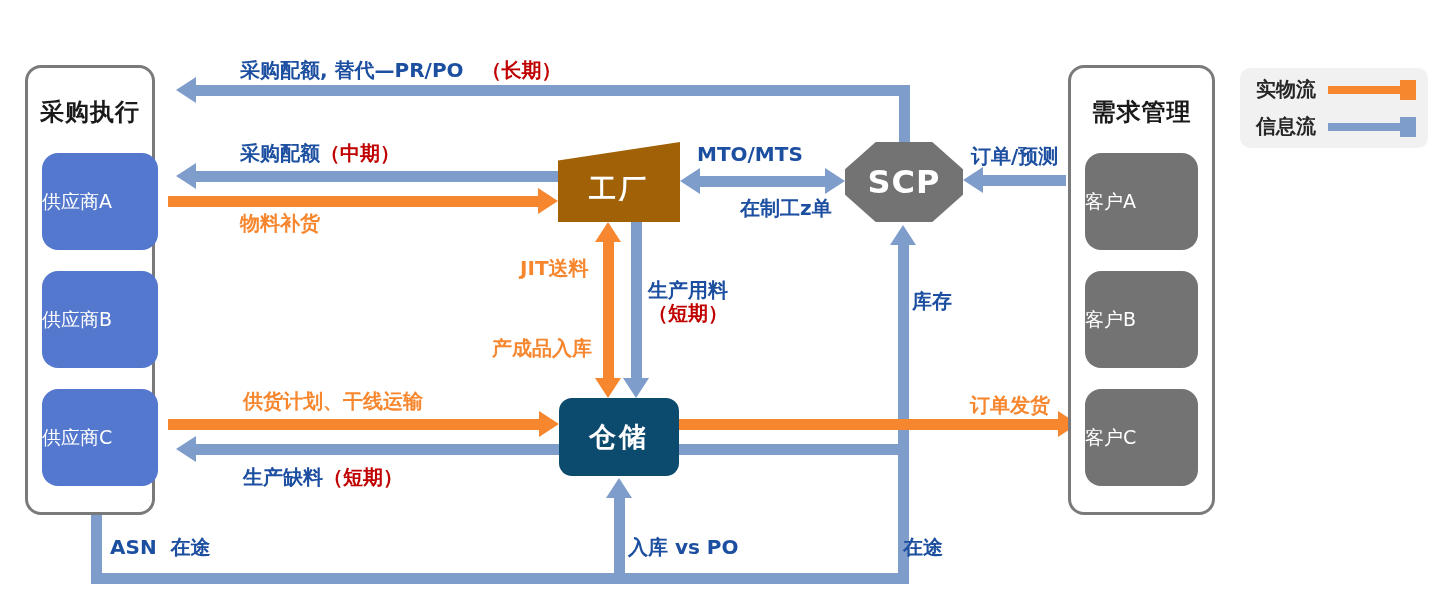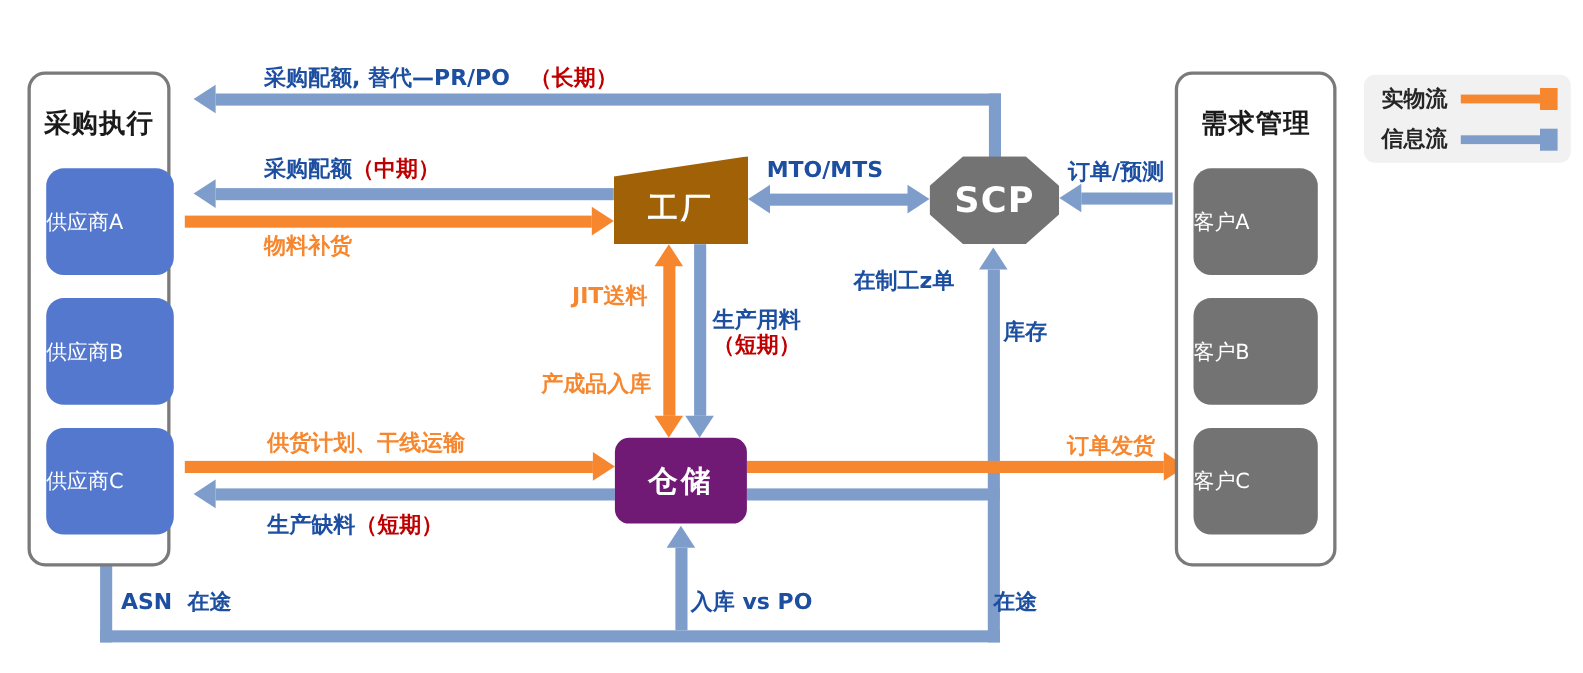--- a/index.html
+++ b/index.html
@@ -30,21 +30,21 @@
   .node {
     position:absolute; color:#fff; font-weight:bold;
     display:flex; align-items:center; justify-content:center; white-space:pre;
   }
   #factory {
     left:558px; top:142px; width:122px; height:80px; background:#a16207;
     clip-path:polygon(0 23%, 100% 0, 100% 100%, 0 100%);
     font-size:27px; letter-spacing:3px; padding-top:14px;
   }
   #warehouse {
-    left:559px; top:398px; width:120px; height:78px; background:#701a75;
+    left:559px; top:398px; width:120px; height:78px; background:#0c4a6e;
     border-radius:13px; font-size:27px; letter-spacing:3px;
   }
   #scp {
     left:845px; top:142px; width:118px; height:80px; background:#737373;
     clip-path:polygon(26% 0, 74% 0, 100% 34%, 100% 66%, 74% 100%, 26% 100%, 0 66%, 0 34%);
     font-size:32px; letter-spacing:1px;
   }
   
   .ln { position:absolute; }
   .b  { background:#7f9dcb; }
@@ -153,33 +153,33 @@
   <div class="node" id="scp">SCP</div>
 
   <div class="lbl" style="left:240px; top:59px;"><span class="t-blue">采购配额, 替代—PR/PO</span><span class="t-red gap">（长期）</span></div>
 
   <div class="lbl" style="left:240px; top:142px;"><span class="t-blue">采购配额</span><span class="t-red">（中期）</span></div>
 
   <div class="lbl t-orange" style="left:240px; top:212px;">物料补货</div>
 
   <div class="lbl t-blue" style="left:697px; top:143px;">MTO/MTS</div>
 
-  <div class="lbl t-blue" style="left:776px; top:197px;margin-top:47px;">在制工z单</div>
+  <div class="lbl t-blue" style="left:740px; top:197px;">在制工z单</div>
 
   <div class="lbl t-blue" style="left:971px; top:145px;">订单/预测</div>
 
   <div class="lbl t-orange" style="left:520px; top:257px;">JIT送料</div>
 
   <div class="lbl stack" style="left:648px; top:279px;"><span class="t-blue">生产用料</span><span class="t-red">（短期）</span></div>
 
   <div class="lbl t-orange" style="left:492px; top:337px;">产成品入库</div>
 
   <div class="lbl t-blue" style="left:912px; top:290px;">库存</div>
 
-  <div class="lbl t-orange" style="left:243px; top:391px;">供货计划、干线运输</div>
+  <div class="lbl t-orange" style="left:243px; top:391px;font-family:Liberation Mono, monospace;">供货计划、干线运输</div>
 
   <div class="lbl" style="left:243px; top:466px;"><span class="t-blue">生产缺料</span><span class="t-red">（短期）</span></div>
 
   <div class="lbl t-orange" style="left:970px; top:394px;">订单发货</div>
 
   <div class="lbl t-blue" style="left:110px; top:536px;">ASN  在途</div>
 
   <div class="lbl t-blue" style="left:628px; top:536px;">入库 vs PO</div>
 
   <div class="lbl t-blue" style="left:903px; top:536px;">在途</div>

